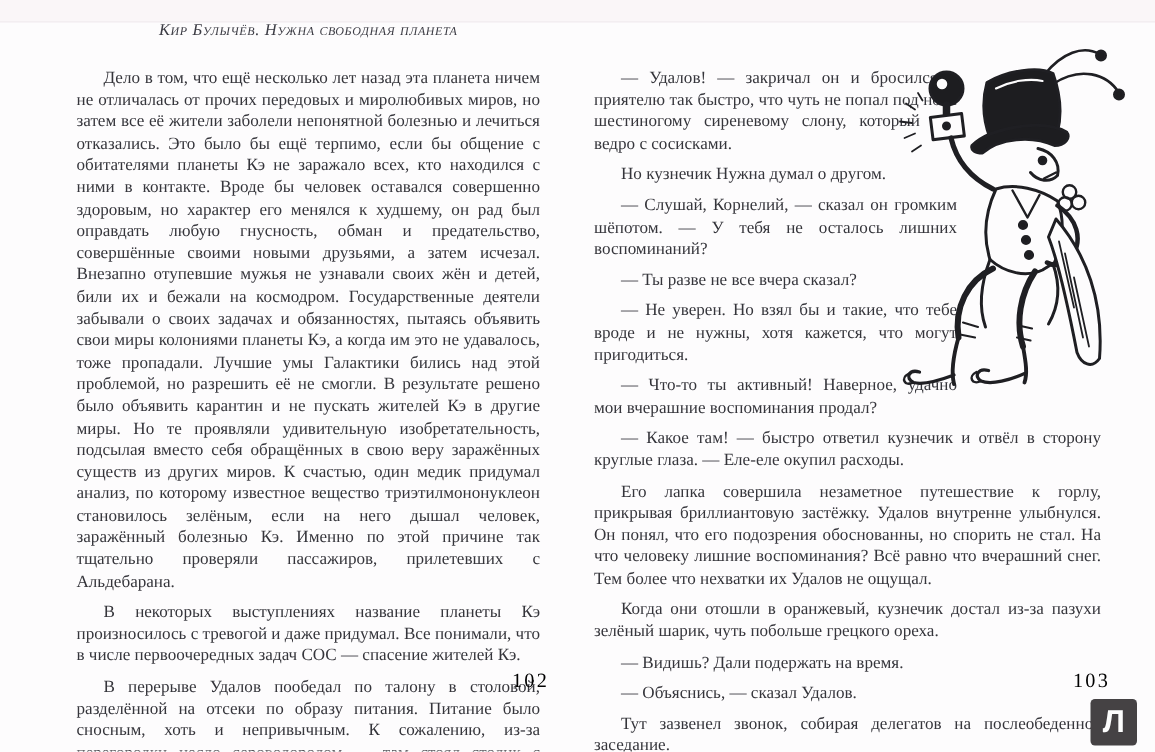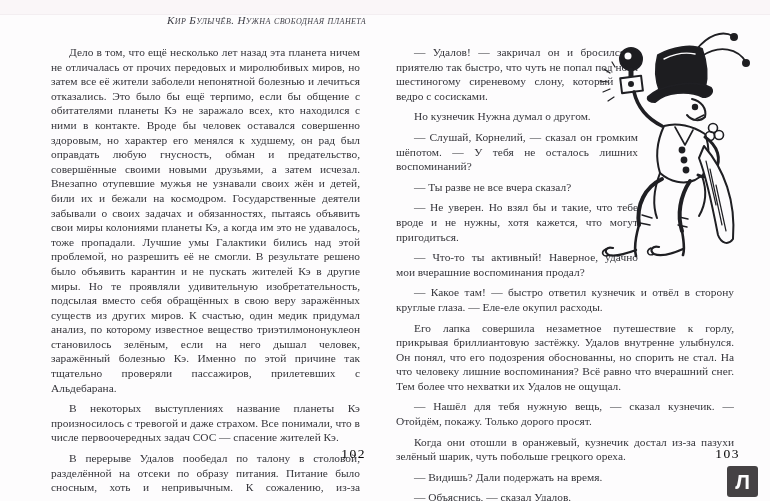--- a/index.html
+++ b/index.html
@@ -10,21 +10,21 @@
     color:#35353b;
     overflow:hidden;
   }
   .stage { position:relative; width:770px; height:501px; }
   .scan-edge {
     position:absolute; top:0; left:0; width:770px; height:14px;
     background:#faf6f8; border-bottom:1px solid #f3eef1;
   }
   .running-head {
     position:absolute; top:14px; left:45px; width:321px;
-    text-align:right;
+    text-align:center;
     font-style:italic; font-variant:small-caps;
     font-size:11px; letter-spacing:0.4px; color:#3d3d45;
     white-space:nowrap; overflow:visible;
   }
   .page-left  { position:absolute; top:39px; left:45px;  width:321px; }
   .page-right { position:absolute; top:39px; left:390px; width:350px; }
   p.book {
     margin:6px; text-align:justify;
     font-size:11.4px; line-height:14.6px; text-indent:18px;
   }
@@ -52,21 +52,21 @@
 <body>
 
 <div class="stage">
 
   <div class="scan-edge"></div>
 
   <div class="running-head">Кир Булычёв. Нужна свободная планета</div>
 
   <div class="page-left">
     <p class="book">Дело в том, что ещё несколько лет назад эта планета ничем не отличалась от прочих передовых и миролюбивых миров, но затем все её жители заболели непонятной болезнью и лечиться отказались. Это было бы ещё терпимо, если бы общение с обитателями планеты Кэ не заражало всех, кто находился с ними в контакте. Вроде бы человек оставался совершенно здоровым, но характер его менялся к худшему, он рад был оправдать любую гнусность, обман и предательство, совершённые своими новыми друзьями, а затем исчезал. Внезапно отупевшие мужья не узнавали своих жён и детей, били их и бежали на космодром. Государственные деятели забывали о своих задачах и обязанностях, пытаясь объявить свои миры колониями планеты Кэ, а когда им это не удавалось, тоже пропадали. Лучшие умы Галактики бились над этой проблемой, но разрешить её не смогли. В результате решено было объявить карантин и не пускать жителей Кэ в другие миры. Но те проявляли удивительную изобретательность, подсылая вместо себя обращённых в свою веру заражённых существ из других миров. К счастью, один медик придумал анализ, по которому известное вещество триэтилмононуклеон становилось зелёным, если на него дышал человек, заражённый болезнью Кэ. Именно по этой причине так тщательно проверяли пассажиров, прилетевших с Альдебарана.</p>
-    <p class="book">В некоторых выступлениях название планеты Кэ произносилось с тревогой и даже страхом. Все понимали, что в числе первоочередных задач СОС — спасение жителей Кэ.</p>
+    <p class="book">В некоторых выступлениях название планеты Кэ произносилось с тревогой и даже придумал. Все понимали, что в числе первоочередных задач СОС — спасение жителей Кэ.</p>
     <p class="book">В перерыве Удалов пообедал по талону в столовой, разделённой на отсеки по образу питания. Питание было сносным, хоть и непривычным. К сожалению, из-за перегородки несло сероводородом — там стоял столик с планеты, где сероводород пьют вместо чая. Когда Удалов, насытившись, встал из-за стола, к нему подошёл оранжевый шар на тонких ножках в галошах, чтобы пожать ему руку и поздравить с удачной речью. Поблагодарив шар, Удалов увидел бегущего к нему кузнечика. Кузнечик был одет ещё шикарнее вчерашнего: в золотой смокинг с бриллиантовой застёжкой у ворота, в золотые лосины и красные сапожки, носки которых шевелились сильнее, чем раньше. Цветы в ушах были усыпаны самоцветами.</p>
   </div>
 
   <div class="page-right">
     <div class="illu-float"></div>
 
     <svg class="illu" viewBox="0 0 170 250" aria-hidden="true">
       <g stroke="#1f1f23" stroke-width="2" fill="none" stroke-linecap="round" stroke-linejoin="round">
 
         <g stroke-width="1.2">
@@ -127,21 +127,20 @@
     </svg>
 
     <p class="book">— Удалов! — закричал он и бросился к приятелю так быстро, что чуть не попал под ноги шестиногому сиреневому слону, который нёс ведро с сосисками.</p>
     <p class="book">Но кузнечик Нужна думал о другом.</p>
     <p class="book">— Слушай, Корнелий, — сказал он громким шёпотом. — У тебя не осталось лишних воспоминаний?</p>
     <p class="book">— Ты разве не все вчера сказал?</p>
     <p class="book">— Не уверен. Но взял бы и такие, что тебе вроде и не нужны, хотя кажется, что могут пригодиться.</p>
     <p class="book">— Что-то ты активный! Наверное, удачно мои вчерашние воспоминания продал?</p>
     <p class="book">— Какое там! — быстро ответил кузнечик и отвёл в сторону круглые глаза. — Еле-еле окупил расходы.</p>
     <p class="book">Его лапка совершила незаметное путешествие к горлу, прикрывая бриллиантовую застёжку. Удалов внутренне улыбнулся. Он понял, что его подозрения обоснованны, но спорить не стал. На что человеку лишние воспоминания? Всё равно что вчерашний снег. Тем более что нехватки их Удалов не ощущал.</p>
-    <p class="book">— Нашёл для тебя нужную вещь, — сказал кузнечик. — Отойдём, покажу. Только дорого просят.</p>
     <p class="book">Когда они отошли в оранжевый, кузнечик достал из-за пазухи зелёный шарик, чуть побольше грецкого ореха.</p>
     <p class="book">— Видишь? Дали подержать на время.</p>
     <p class="book">— Объяснись, — сказал Удалов.</p>
     <p class="book">Тут зазвенел звонок, собирая делегатов на послеобеденное заседание.</p>
   </div>
 
   <div class="folio folio-left">102</div>
   <div class="folio folio-right">103</div>
 
   <div class="logo-badge">Л</div>

